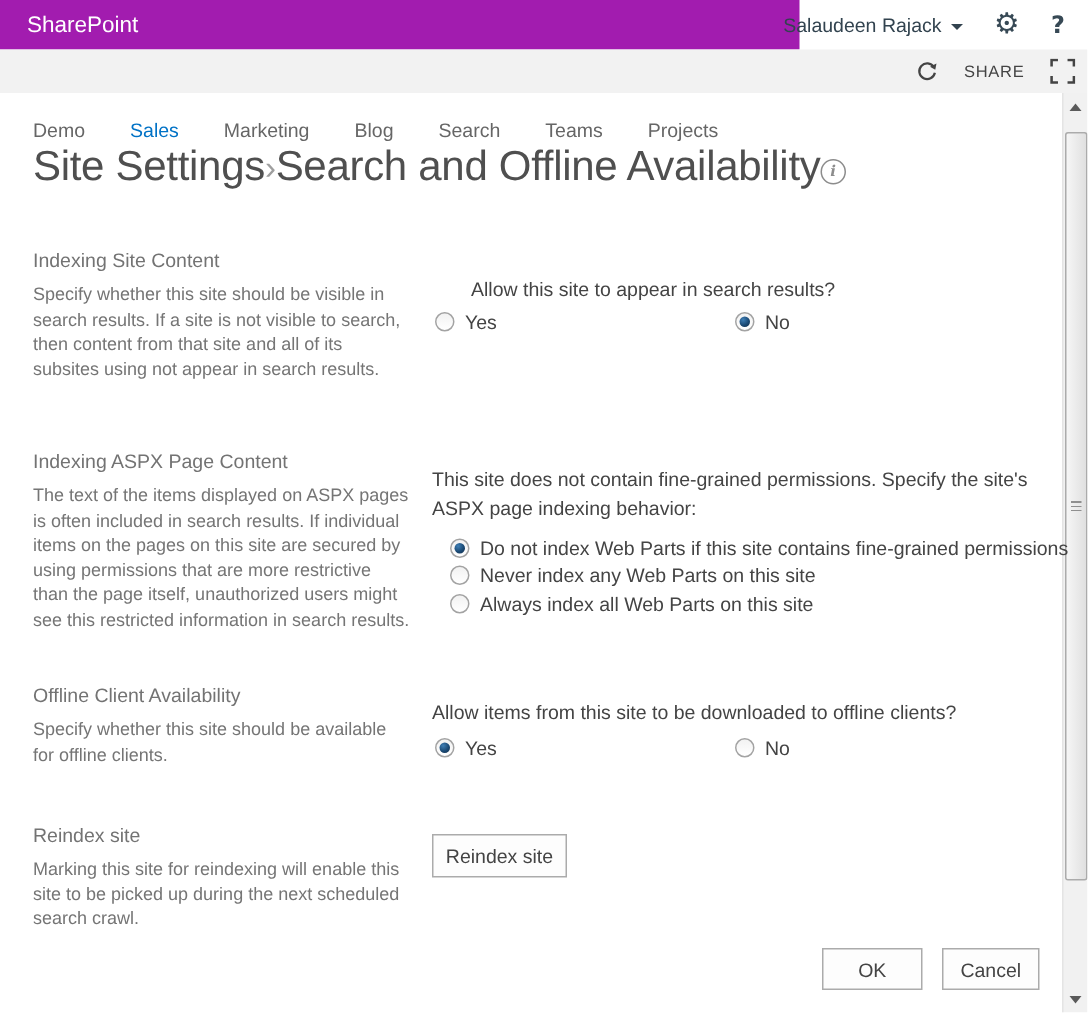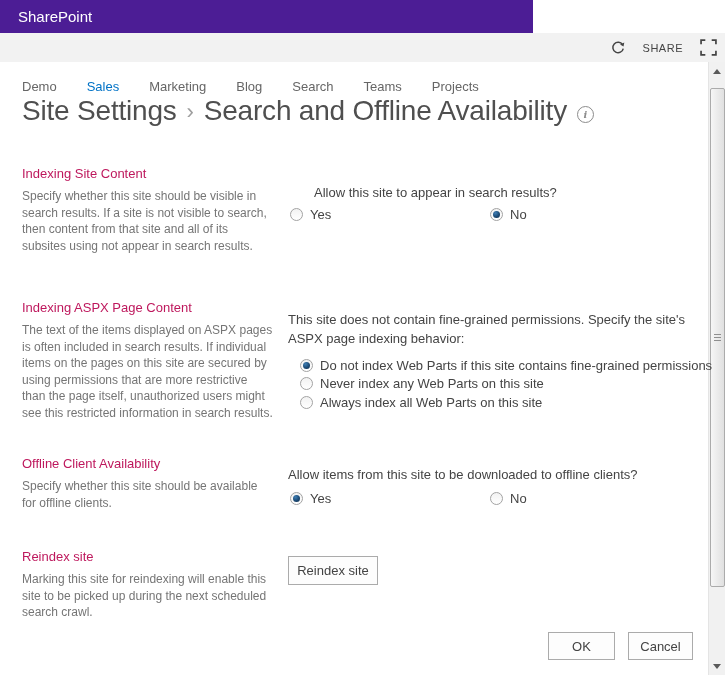--- a/index.html
+++ b/index.html
@@ -2,21 +2,21 @@
 <html><head>
 <meta charset="utf-8">
 <style>
   html,body{margin:0;padding:0;}
   body{width:725px;height:675px;overflow:hidden;background:#fff;
        font-family:"Liberation Sans","DejaVu Sans",sans-serif;}
   .screen{position:relative;width:725px;height:675px;background:#fff;overflow:hidden;}
 
   
   .suite-bar{position:absolute;top:0;left:0;width:725px;height:33px;background:#fff;}
-  .suite-blue{position:absolute;top:0;left:0;width:533px;height:33px;background:#4c1d95;}
+  .suite-blue{position:absolute;top:0;left:0;width:533px;height:33px;background:#a21caf;}
   .brand{margin-left:18px;font-size:15px;line-height:33px;color:#fff;display:inline-block;}
   .suite-right{position:absolute;top:0;right:0;height:33px;display:flex;align-items:center;gap:21px;padding-right:15px;}
   .user-menu{display:flex;align-items:center;gap:6px;font-size:13px;color:#32434f;cursor:pointer;}
   .caret{width:0;height:0;border:4px solid transparent;border-top-color:#32434f;margin-top:6px;}
   .glyph{font-family:"DejaVu Sans",sans-serif;color:#374955;cursor:pointer;}
   .gear{font-size:19px;line-height:1;}
   .help{font-size:16px;font-weight:bold;}
 
   
   .ribbon{position:absolute;top:33px;left:0;width:725px;height:29px;background:#f2f2f2;
@@ -35,32 +35,32 @@
             background:linear-gradient(90deg,#f6f6f6,#e0e0e0);cursor:pointer;}
   .sb-grip{position:absolute;left:3px;top:245px;width:7px;height:7px;
            background:repeating-linear-gradient(#8f8f8f 0 1px,transparent 1px 3px);}
 
   
   .nav{position:absolute;top:79px;left:22px;display:flex;gap:30px;font-size:13px;color:#666;}
   .nav span{cursor:pointer;}
   .nav .active{color:#0072c6;}
 
   
-  .title{position:absolute;top:95px;left:22px;display:flex;align-items:center;gap:10px;
+  .title{position:absolute;top:95px;left:22px;display:flex;align-items:center;
          font-size:28px;font-weight:200;letter-spacing:-0.2px;color:#4f4f4f;white-space:nowrap;}
   .crumb-sep{font-size:22px;color:#9e9e9e;margin-top:2px;}
   .info-icon{width:15px;height:15px;border:1px solid #8c8c8c;border-radius:50%;margin-top:6px;
              display:inline-flex;align-items:center;justify-content:center;
              font:italic bold 10px "DejaVu Serif",serif;color:#8c8c8c;letter-spacing:0;}
 
   
   .section{position:absolute;left:22px;width:686px;}
   .s1{top:166px;} .s2{top:300px;} .s3{top:456px;} .s4{top:549px;}
   .sec-left{position:absolute;left:0;top:0;width:252px;}
-  .sec-left h3{margin:0 0 7px;font-size:13px;font-weight:400;color:#be185d;}
+  .sec-left h3{margin:0 0 7px;font-size:13px;font-weight:400;color:#737373;}
   .sec-desc{font-size:12px;line-height:16.5px;color:#757575;}
   .sec-right{position:absolute;left:266px;top:0;width:430px;font-size:13px;color:#444;}
   .question{line-height:17px;}
   .q-offset18{margin-top:18px;margin-left:26px;} .q-offset10{margin-top:10px;}
 
   .radio{width:13px;height:13px;border-radius:50%;border:1px solid #a3a3a3;box-sizing:border-box;
          background:linear-gradient(#f2f2f2,#ffffff);display:inline-block;position:relative;
          vertical-align:-2px;cursor:pointer;flex:none;}
   .radio.selected::after{content:"";position:absolute;left:2px;top:2px;right:2px;bottom:2px;border-radius:50%;
          background:radial-gradient(circle at 35% 30%,#3f7fb5 0%,#1b4a75 55%,#122c47 100%);}
@@ -80,20 +80,28 @@
 </style>
 </head>
 <body>
 
 <div class="screen">
 
   <header class="suite-bar">
     <div class="suite-blue">
       <span class="brand">SharePoint</span>
     </div>
+    <div class="suite-right">
+      <div class="user-menu">
+        <span>Salaudeen Rajack</span>
+        <span class="caret"></span>
+      </div>
+      <span class="glyph gear">⚙</span>
+      <span class="glyph help">?</span>
+    </div>
   </header>
 
   <div class="ribbon">
     <div class="share-btn">
       <svg width="14" height="14" viewBox="0 0 16 16">
         <path d="M13.2 4.2 A6 6 0 1 0 14 8.6" fill="none" stroke="#444" stroke-width="1.7"></path>
         <path d="M15.2 1.6 L14.3 6.2 L10.3 4.0 Z" fill="#444"></path>
       </svg>
       <span>SHARE</span>
     </div>

